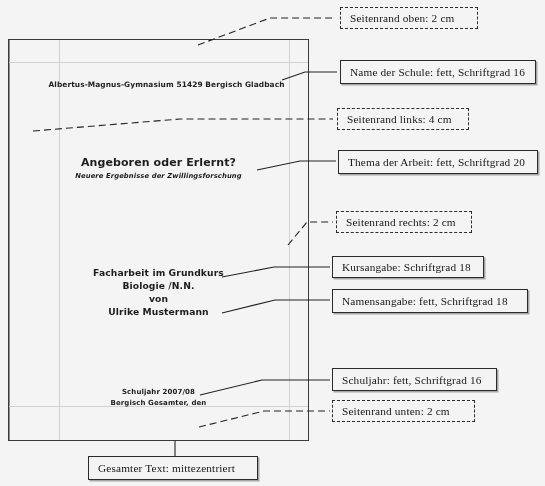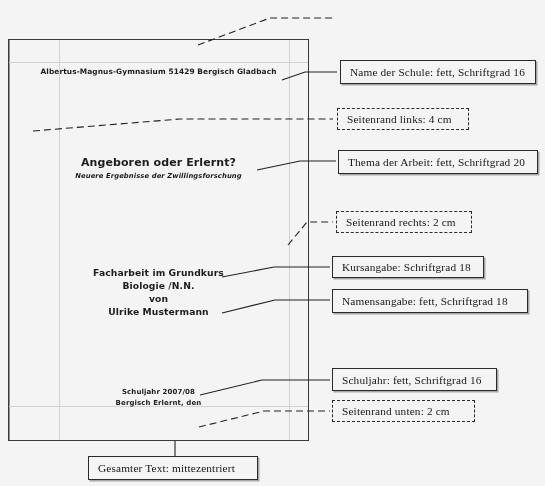--- a/index.html
+++ b/index.html
@@ -38,21 +38,21 @@
 
   .sheet-text {
     position: absolute;
     width: 100%;
     text-align: center;
     font-family: "DejaVu Sans", sans-serif;
     color: #1d1d1d;
     line-height: 1.25;
     letter-spacing: 0.1px;
   }
-  .t-school   { top: 27px;  font-size: 7.4px; font-weight: 700; }
+  .t-school   { top: 40px;  font-size: 7.4px; font-weight: 700; padding-left: 8px; }
   .t-topic    { top: 116px; font-size: 11px;  font-weight: 600; }
   .t-subtopic { top: 132px; font-size: 6.8px; font-weight: 700; font-style: italic; }
   .t-course   { top: 227px; font-size: 9.2px; font-weight: 700; }
   .t-subject  { top: 240px; font-size: 9.2px; font-weight: 600; }
   .t-von      { top: 253px; font-size: 9.2px; font-weight: 600; }
   .t-author   { top: 266px; font-size: 9.2px; font-weight: 700; }
   .t-year     { top: 348px; font-size: 7px;   font-weight: 700; }
   .t-place    { top: 359px; font-size: 7px;   font-weight: 600; }
 
   
@@ -92,38 +92,39 @@
     <div class="guide h" style="top:366px;"></div>
 
     <div class="sheet-text t-school">Albertus-Magnus-Gymnasium 51429 Bergisch Gladbach</div>
     <div class="sheet-text t-topic">Angeboren oder Erlernt?</div>
     <div class="sheet-text t-subtopic">Neuere Ergebnisse der Zwillingsforschung</div>
     <div class="sheet-text t-course">Facharbeit im Grundkurs</div>
     <div class="sheet-text t-subject">Biologie /N.N.</div>
     <div class="sheet-text t-von">von</div>
     <div class="sheet-text t-author">Ulrike Mustermann</div>
     <div class="sheet-text t-year">Schuljahr 2007/08</div>
-    <div class="sheet-text t-place">Bergisch Erlernt, den</div>
+    <div class="sheet-text t-place">Bergisch Gesamter, den</div>
   </div>
 
   <svg id="connectors" viewBox="0 0 545 486" xmlns="http://www.w3.org/2000/svg">
     <g stroke="#222" fill="none" stroke-width="1.1">
       <path d="M198,45 L270,18 L333,18" stroke-dasharray="7,4"></path>
       <path d="M282,80 L305,72 L337,72"></path>
       <path d="M33,131 L180,119 L333,119" stroke-dasharray="7,4"></path>
       <path d="M257,170 L300,161 L336,161"></path>
       <path d="M288,245 L307,222 L333,222" stroke-dasharray="7,4"></path>
       <path d="M222,277 L274,267 L330,267"></path>
       <path d="M222,313 L275,300 L330,300"></path>
       <path d="M200,395 L262,380 L330,380"></path>
       <path d="M199,427 L264,411 L330,411" stroke-dasharray="7,4"></path>
       <path d="M175,441 L175,457"></path>
     </g>
   </svg>
 
+  <div class="callout dashed" style="left:340px; top:7px;   width:138px; height:22px;">Seitenrand oben: 2  cm</div>
 
   <div class="callout solid" style="left:340px; top:60px;  width:196px; height:24px;">Name der Schule: fett, Schriftgrad 16</div>
 
   <div class="callout dashed" style="left:337px; top:108px; width:132px; height:22px;">Seitenrand links: 4 cm</div>
 
   <div class="callout solid" style="left:338px; top:150px; width:200px; height:24px;">Thema der Arbeit: fett, Schriftgrad 20</div>
 
   <div class="callout dashed" style="left:336px; top:211px; width:136px; height:22px;">Seitenrand rechts: 2 cm</div>
 
   <div class="callout solid" style="left:332px; top:256px; width:152px; height:22px;">Kursangabe: Schriftgrad 18</div>

